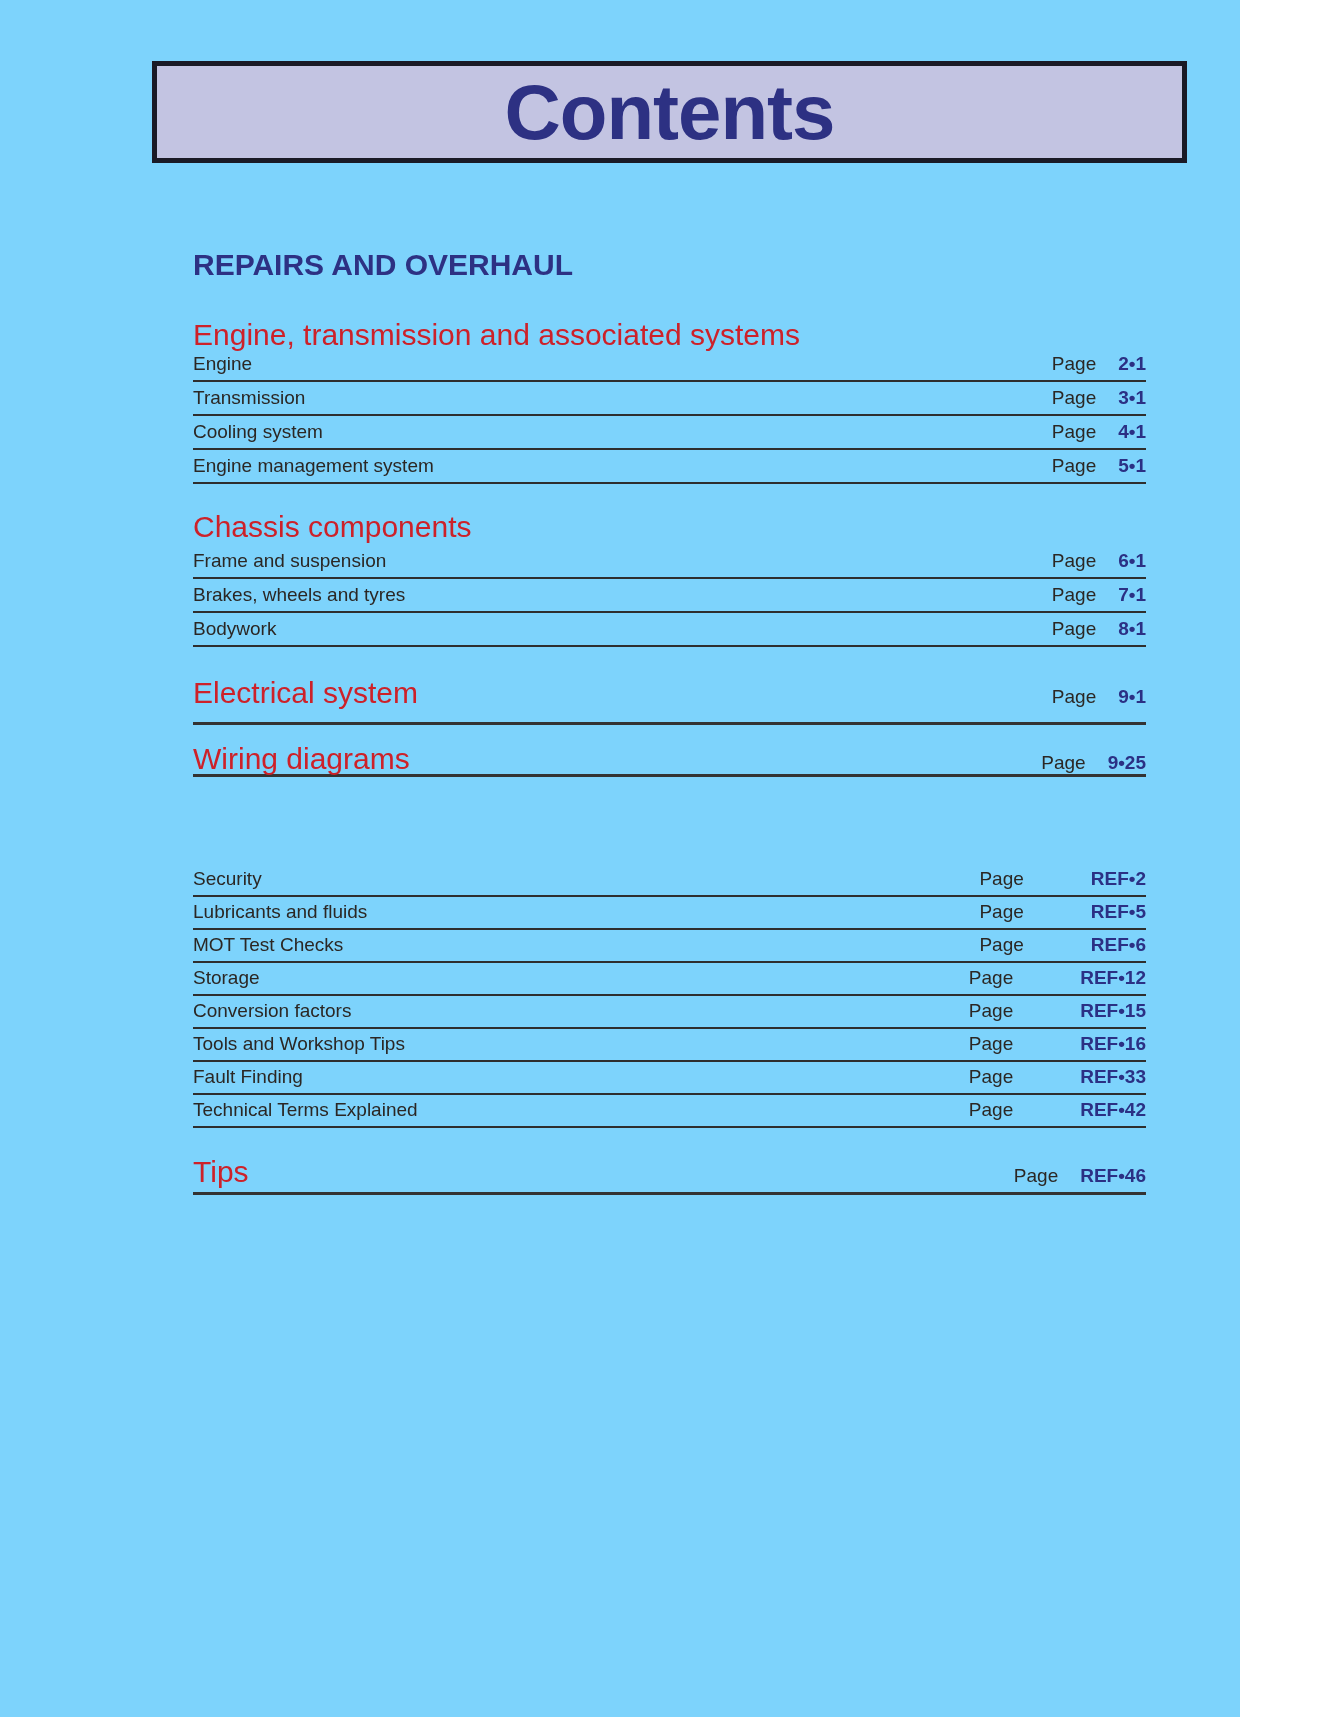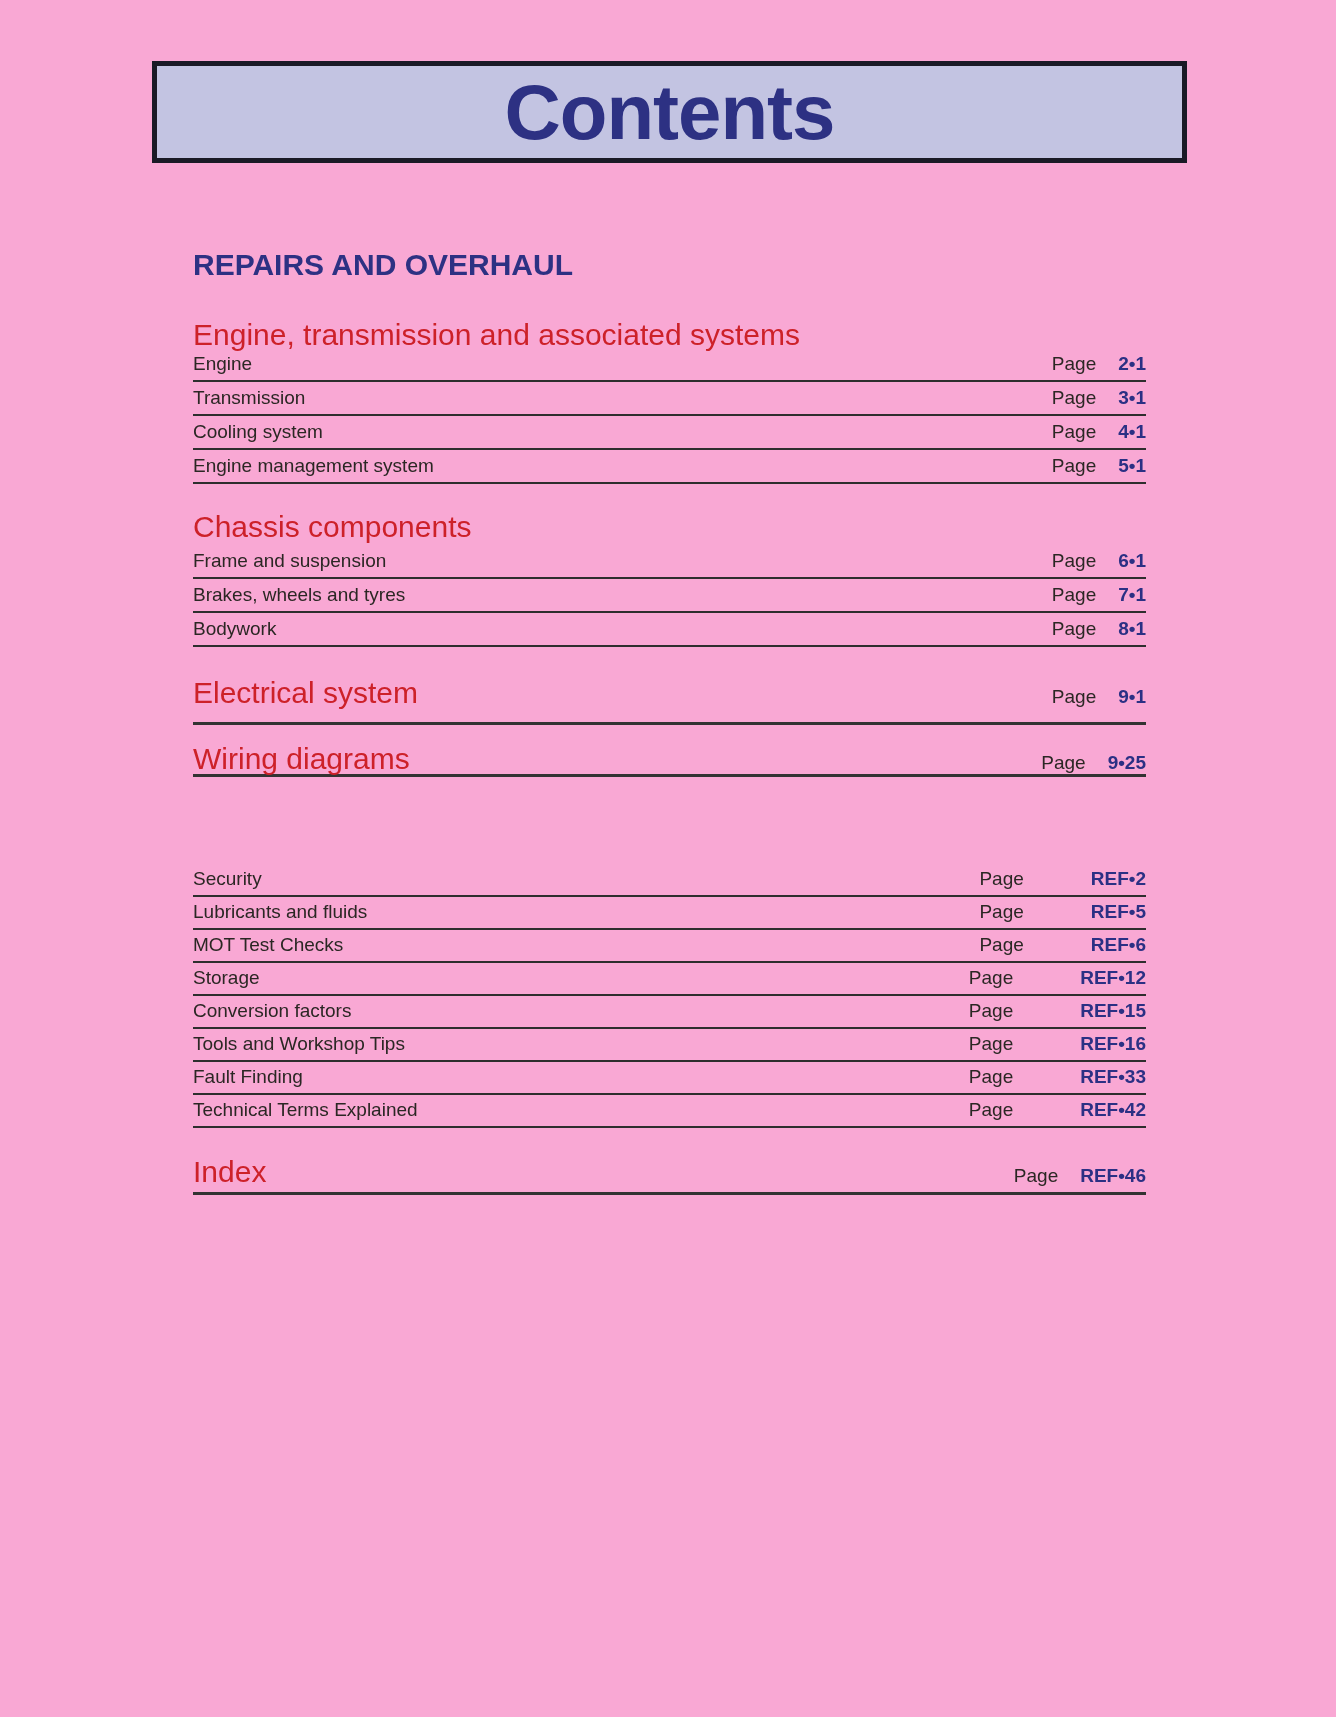--- a/index.html
+++ b/index.html
@@ -1,20 +1,20 @@
 <!DOCTYPE html>
 <html><head>
 <meta charset="utf-8">
 <style>
   * { margin:0; padding:0; box-sizing:border-box; }
   html,body { background:#ffffff; }
   .page {
     position:relative;
-    width:1336px; height:1717px;
-    background:#f9a8d4;
+    width:1240px; height:1717px;
+    background:#7dd3fc;
     font-family:"Liberation Sans","DejaVu Sans",sans-serif;
     overflow:hidden;
   }
   
   .banner {
     position:absolute; left:152px; top:61px;
     width:1035px; height:102px;
     background:#c3c4e2;
     border:5px solid #1a1a26;
     display:flex; align-items:center; justify-content:center;
@@ -183,19 +183,19 @@
     </div>
     <div class="row row-33">
       <span class="row-label">Technical Terms Explained</span>
       <span class="spacer"></span>
       <span class="page-word">Page</span>
       <span class="page-num">REF•42</span>
     </div>
   </div>
 
   <div class="col heading-row hr-index">
-    <span class="red-title">Index</span>
+    <span class="red-title">Tips</span>
     <span class="spacer"></span>
     <span class="page-word">Page</span>
     <span class="page-num">REF•46</span>
   </div>
 
 </div>
 
 </body></html>

